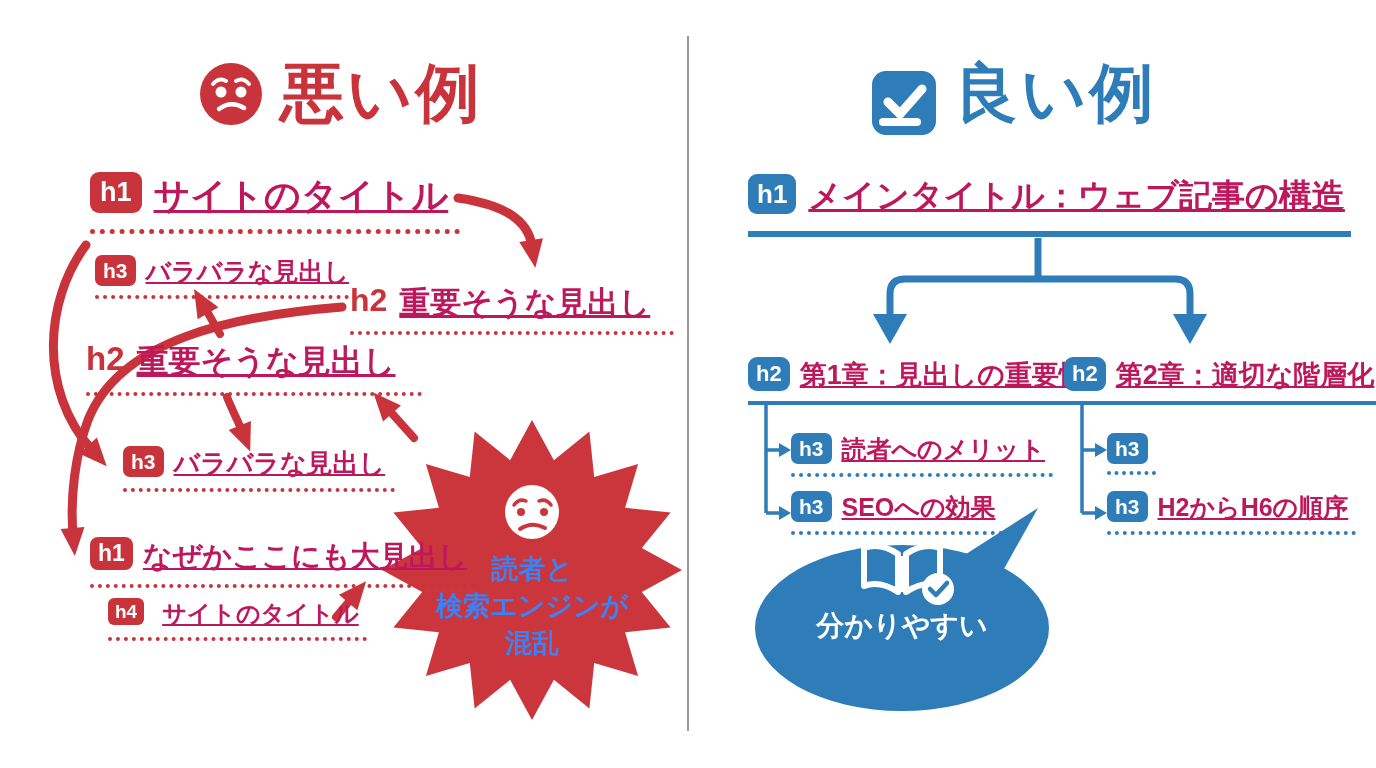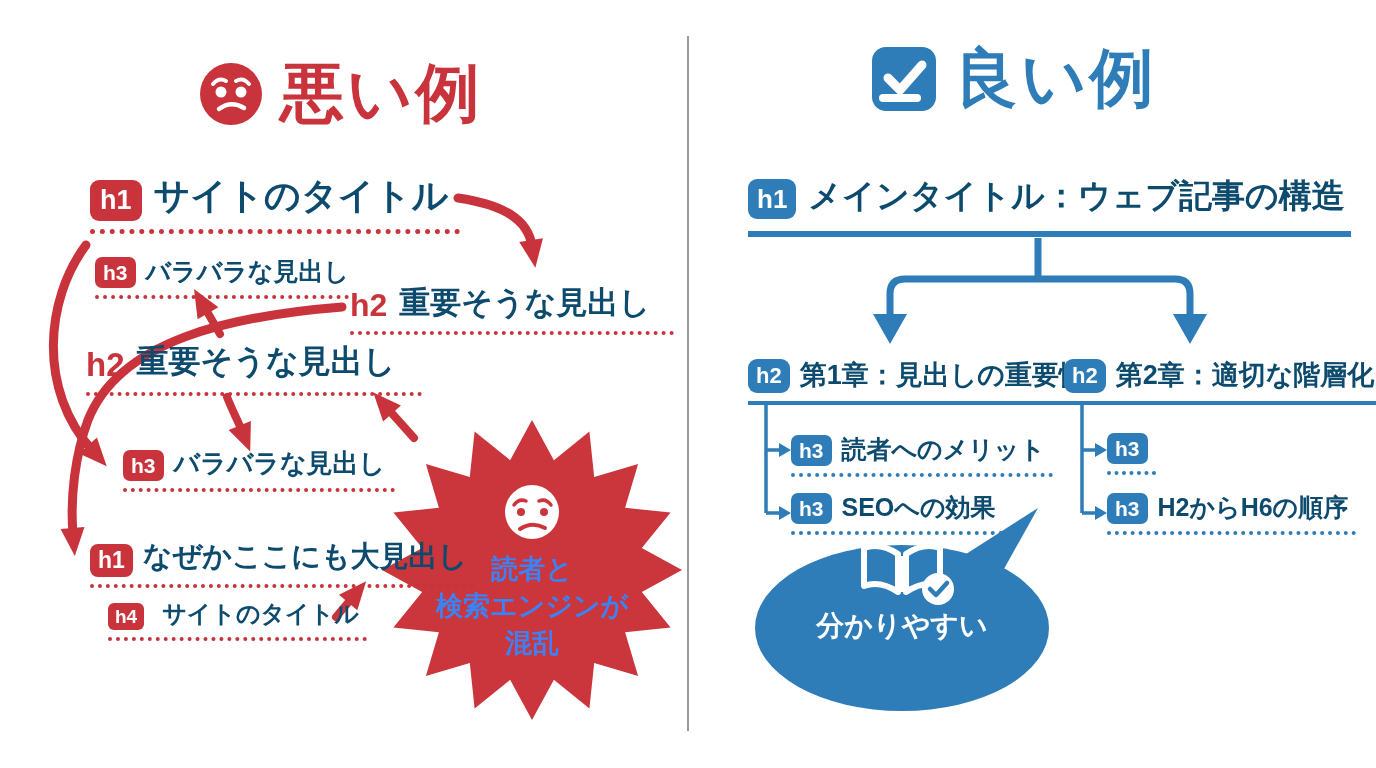--- a/index.html
+++ b/index.html
@@ -9,26 +9,26 @@
   }
   svg.overlay{position:absolute;left:0;top:0;width:1376px;height:768px;pointer-events:none;}
 
   .divider{position:absolute;left:687px;top:36px;width:2px;height:695px;background:#9a9a9a;}
 
   .panel-title{position:absolute;display:flex;align-items:center;gap:16px;}
   .panel-title .t{font-size:64px;font-weight:bold;letter-spacing:3px;}
   .red-t{color:#c9333b;}
   .blue-t{color:#2e7cb8;}
 
-  .h-item{position:absolute;display:flex;align-items:flex-end;white-space:nowrap;}
+  .h-item{position:absolute;display:flex;align-items:flex-start;white-space:nowrap;}
   .badge{display:inline-block;color:#fff;font-weight:bold;line-height:1;border-radius:9px;}
   .badge.red{background:#c9333b;}
   .badge.blue{background:#2e7cb8;}
   .tag-plain{color:#c9333b;font-weight:bold;}
-  .h-text{font-weight:bold;color:#0c4a6e;}
+  .h-text{font-weight:bold;color:#be185d;text-decoration:underline;}
 
   
   .i-h1{left:90px;top:172px;padding:0 12px 8px 0;border-bottom:5px dotted #c9333b;gap:12px;}
   .i-h1 .badge{font-size:27px;padding:7px 10px;}
   .i-h1 .h-text{font-size:36px;}
   .i-h3a{left:95px;top:255px;padding:0 8px 7px 0;border-bottom:4px dotted #c9333b;gap:10px;}
   .i-h3a .badge{font-size:21px;padding:5px 8px;border-radius:7px;}
   .i-h3a .h-text{font-size:25px;}
   .i-h2a{left:350px;top:282px;padding:0 24px 7px 0;border-bottom:4px dotted #c9333b;gap:12px;}
   .i-h2a .tag-plain{font-size:32px;}
@@ -142,21 +142,21 @@
       <span class="h-text">なぜかここにも大見出し</span>
     </div>
     <div class="h-item i-h4">
       <span class="badge red">h4</span>
       <span class="h-text">サイトのタイトル</span>
     </div>
   </section>
 
   <section>
 
-    <div class="panel-title" style="left:870px;top:35px;">
+    <div class="panel-title" style="left:870px;top:50px;align-items:flex-end;">
       <svg width="68" height="68" viewBox="0 0 68 68">
         <rect x="2" y="2" width="64" height="64" rx="14" fill="#2e7cb8"></rect>
         <path d="M18,33 L30,45 L52,20" stroke="#fff" stroke-width="9" fill="none" stroke-linecap="round" stroke-linejoin="round"></path>
         <rect x="9" y="49" width="42" height="8" rx="4" fill="#fff"></rect>
       </svg>
       <span class="t blue-t">良い例</span>
     </div>
 
     <svg class="overlay">
       <path d="M1038,238 L1038,277" stroke="#2e7cb8" stroke-width="7" fill="none"></path>

